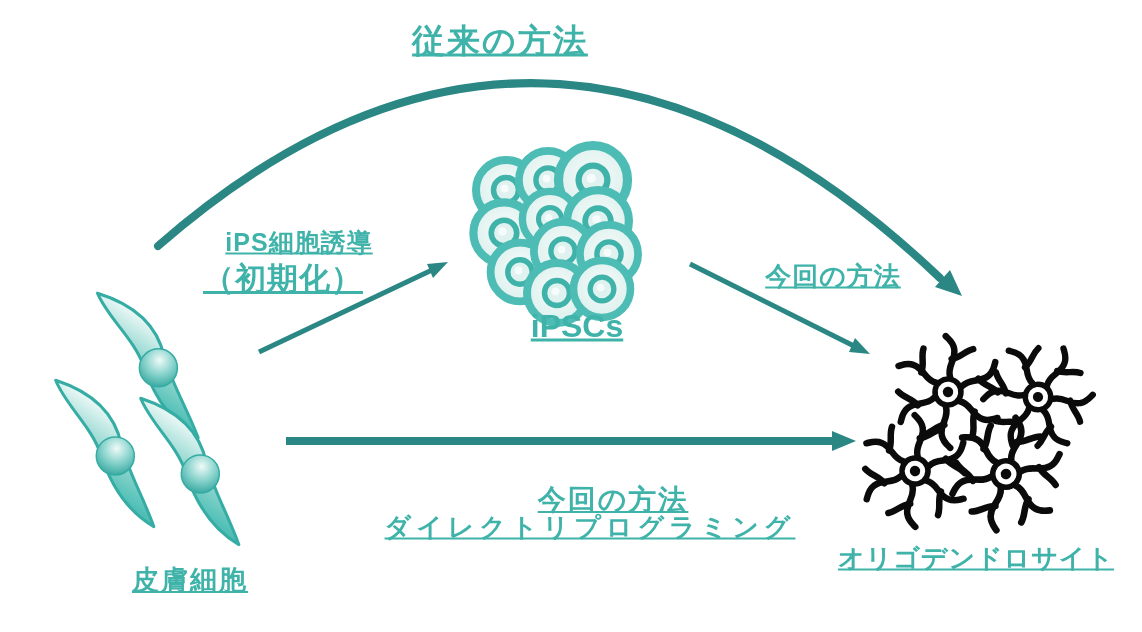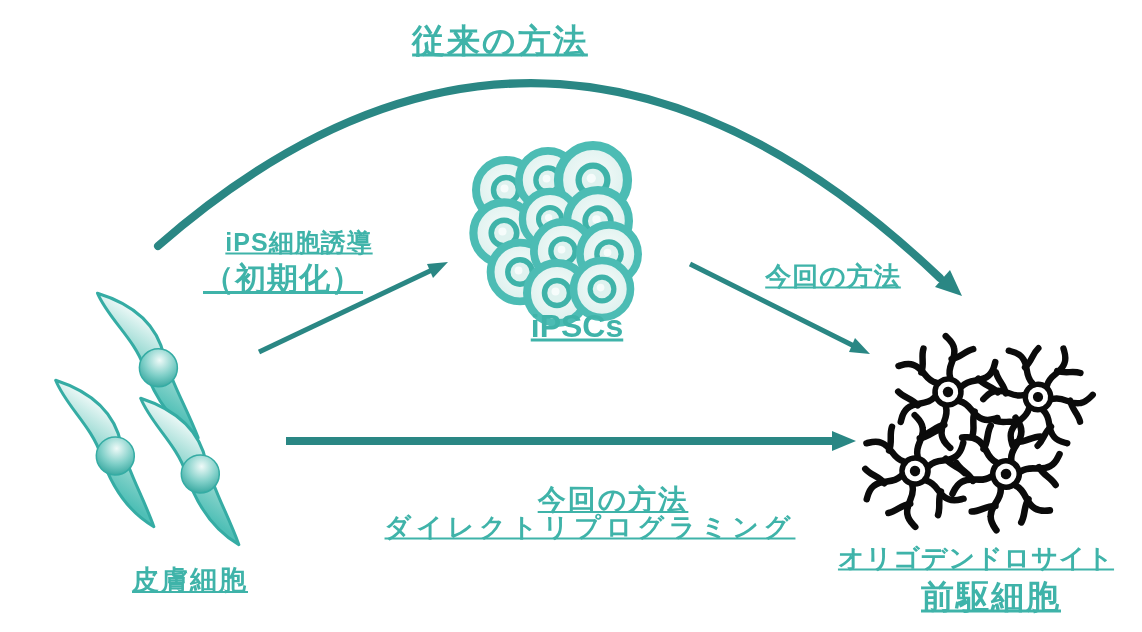--- a/index.html
+++ b/index.html
@@ -144,15 +144,14 @@
   <div class="label t-ipscs">iPSCs</div>
 
   <div class="label t-diff">今回の方法</div>
 
   <div class="label t-method">今回の方法</div>
   <div class="label t-direct">ダイレクトリプログラミング</div>
 
   <div class="label t-skin">皮膚細胞</div>
 
   <div class="label t-oligo1">オリゴデンドロサイト</div>
-  <div class="label t-oligo2">前駆細胞</div>
 
 </div>
 
 </body></html>

